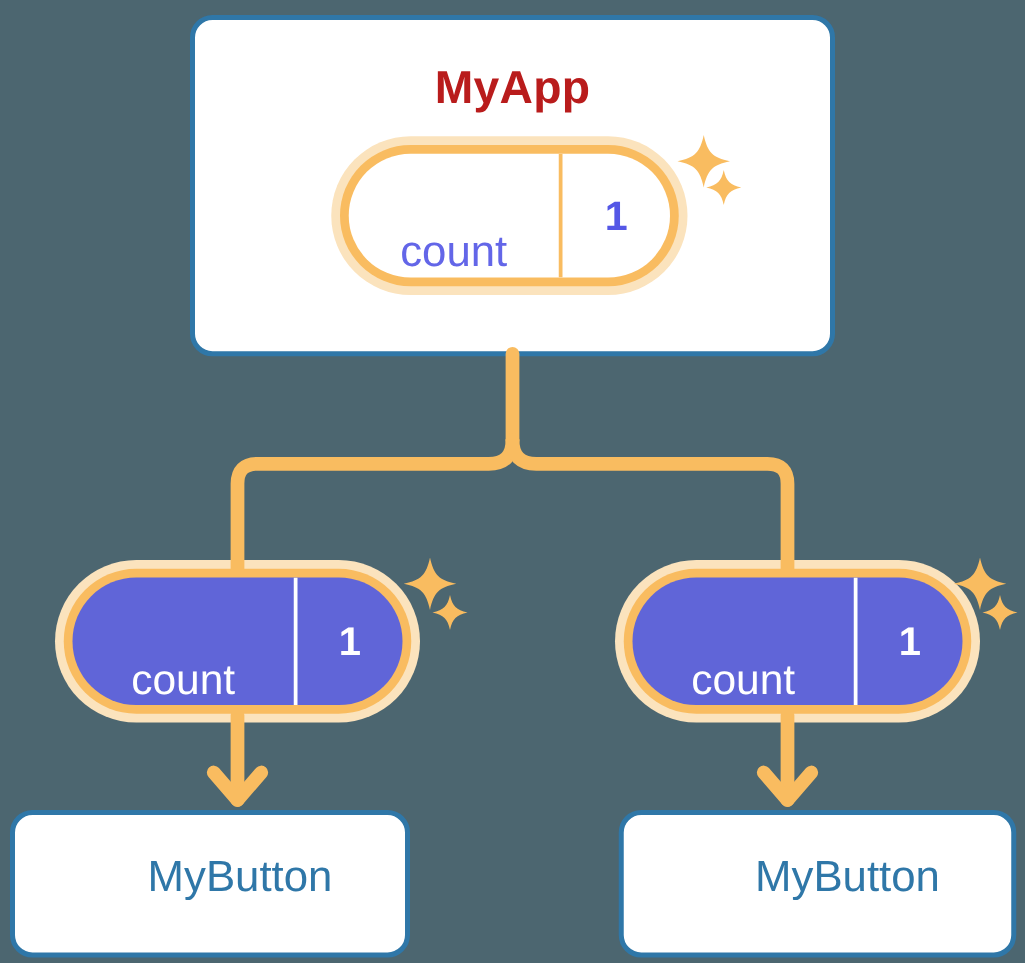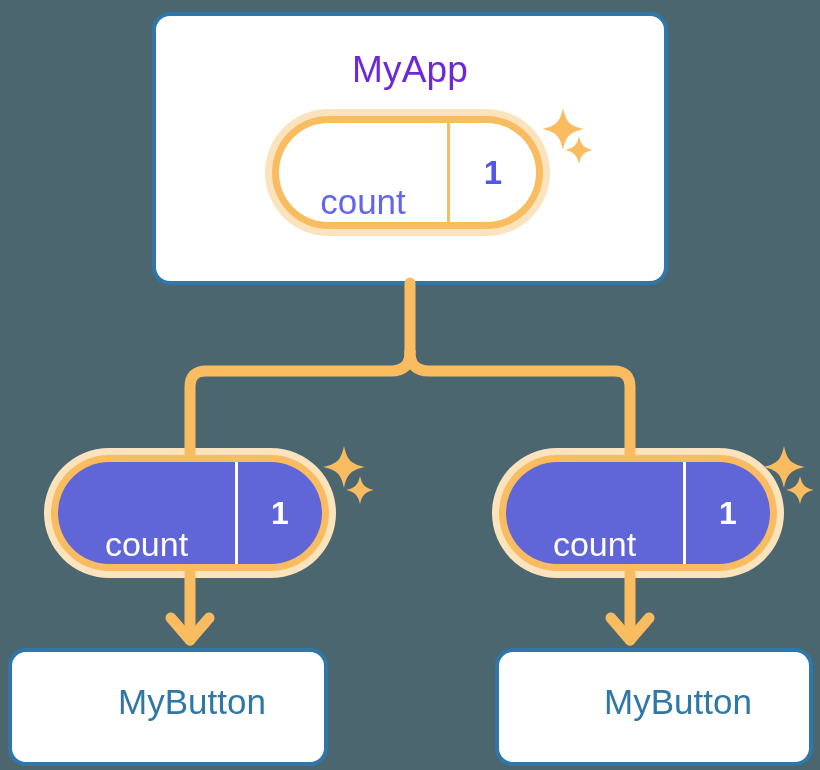--- a/index.html
+++ b/index.html
@@ -21,24 +21,25 @@
     box-sizing:border-box;
   }
   #app-card{ left:152px; top:12px; width:516px; height:273px; }
   #btn-card-left{ left:8px; top:648px; width:320px; height:118px; }
   #btn-card-right{ left:495px; top:648px; width:318px; height:118px; }
 
   .card-title{
     position:absolute;
     left:0; right:0;
     text-align:center;
-    color:#6d28d9;
+    color:#b91c1c;
     font-size:37px;
     letter-spacing:.2px;
     white-space:nowrap;
+    font-weight:bold;
   }
   #app-card .card-title{ top:33px; }
   .btn-title{
     position:absolute;left:0;right:0;top:30px;
     text-align:center;color:#2f77a8;font-size:35px;white-space:nowrap;margin-left:48px;
   }
 
   
   .pill{
     position:absolute;

